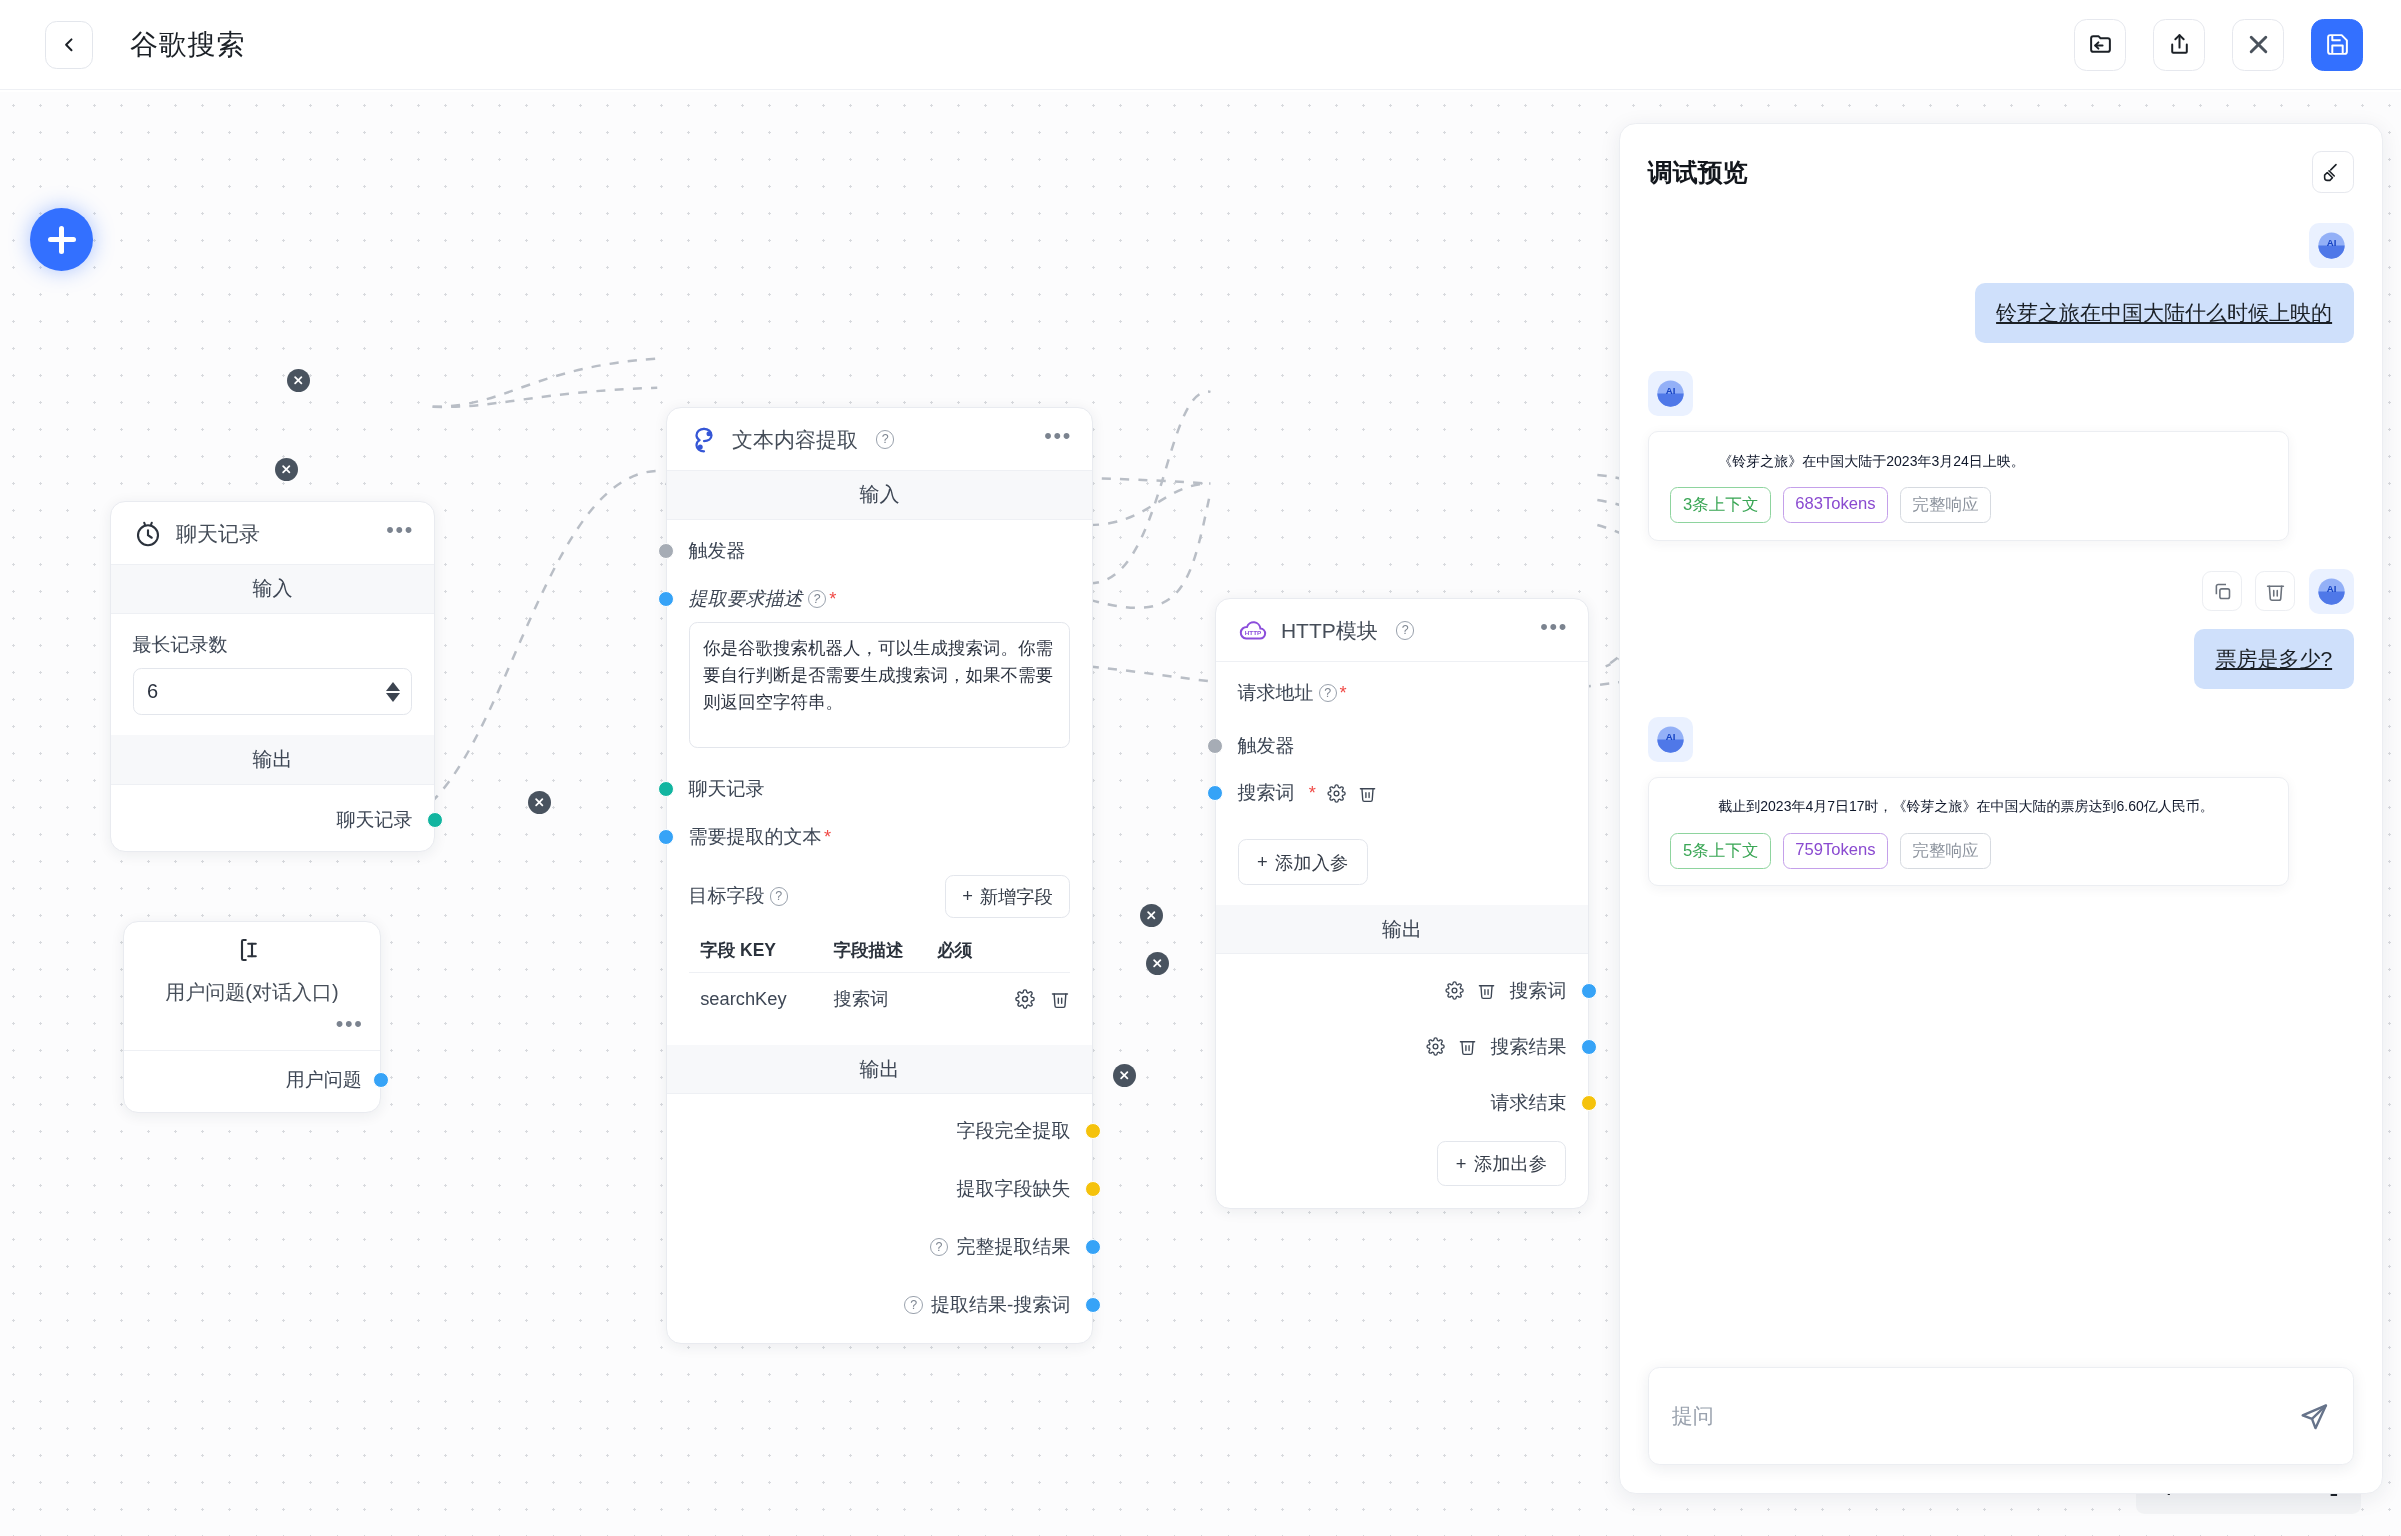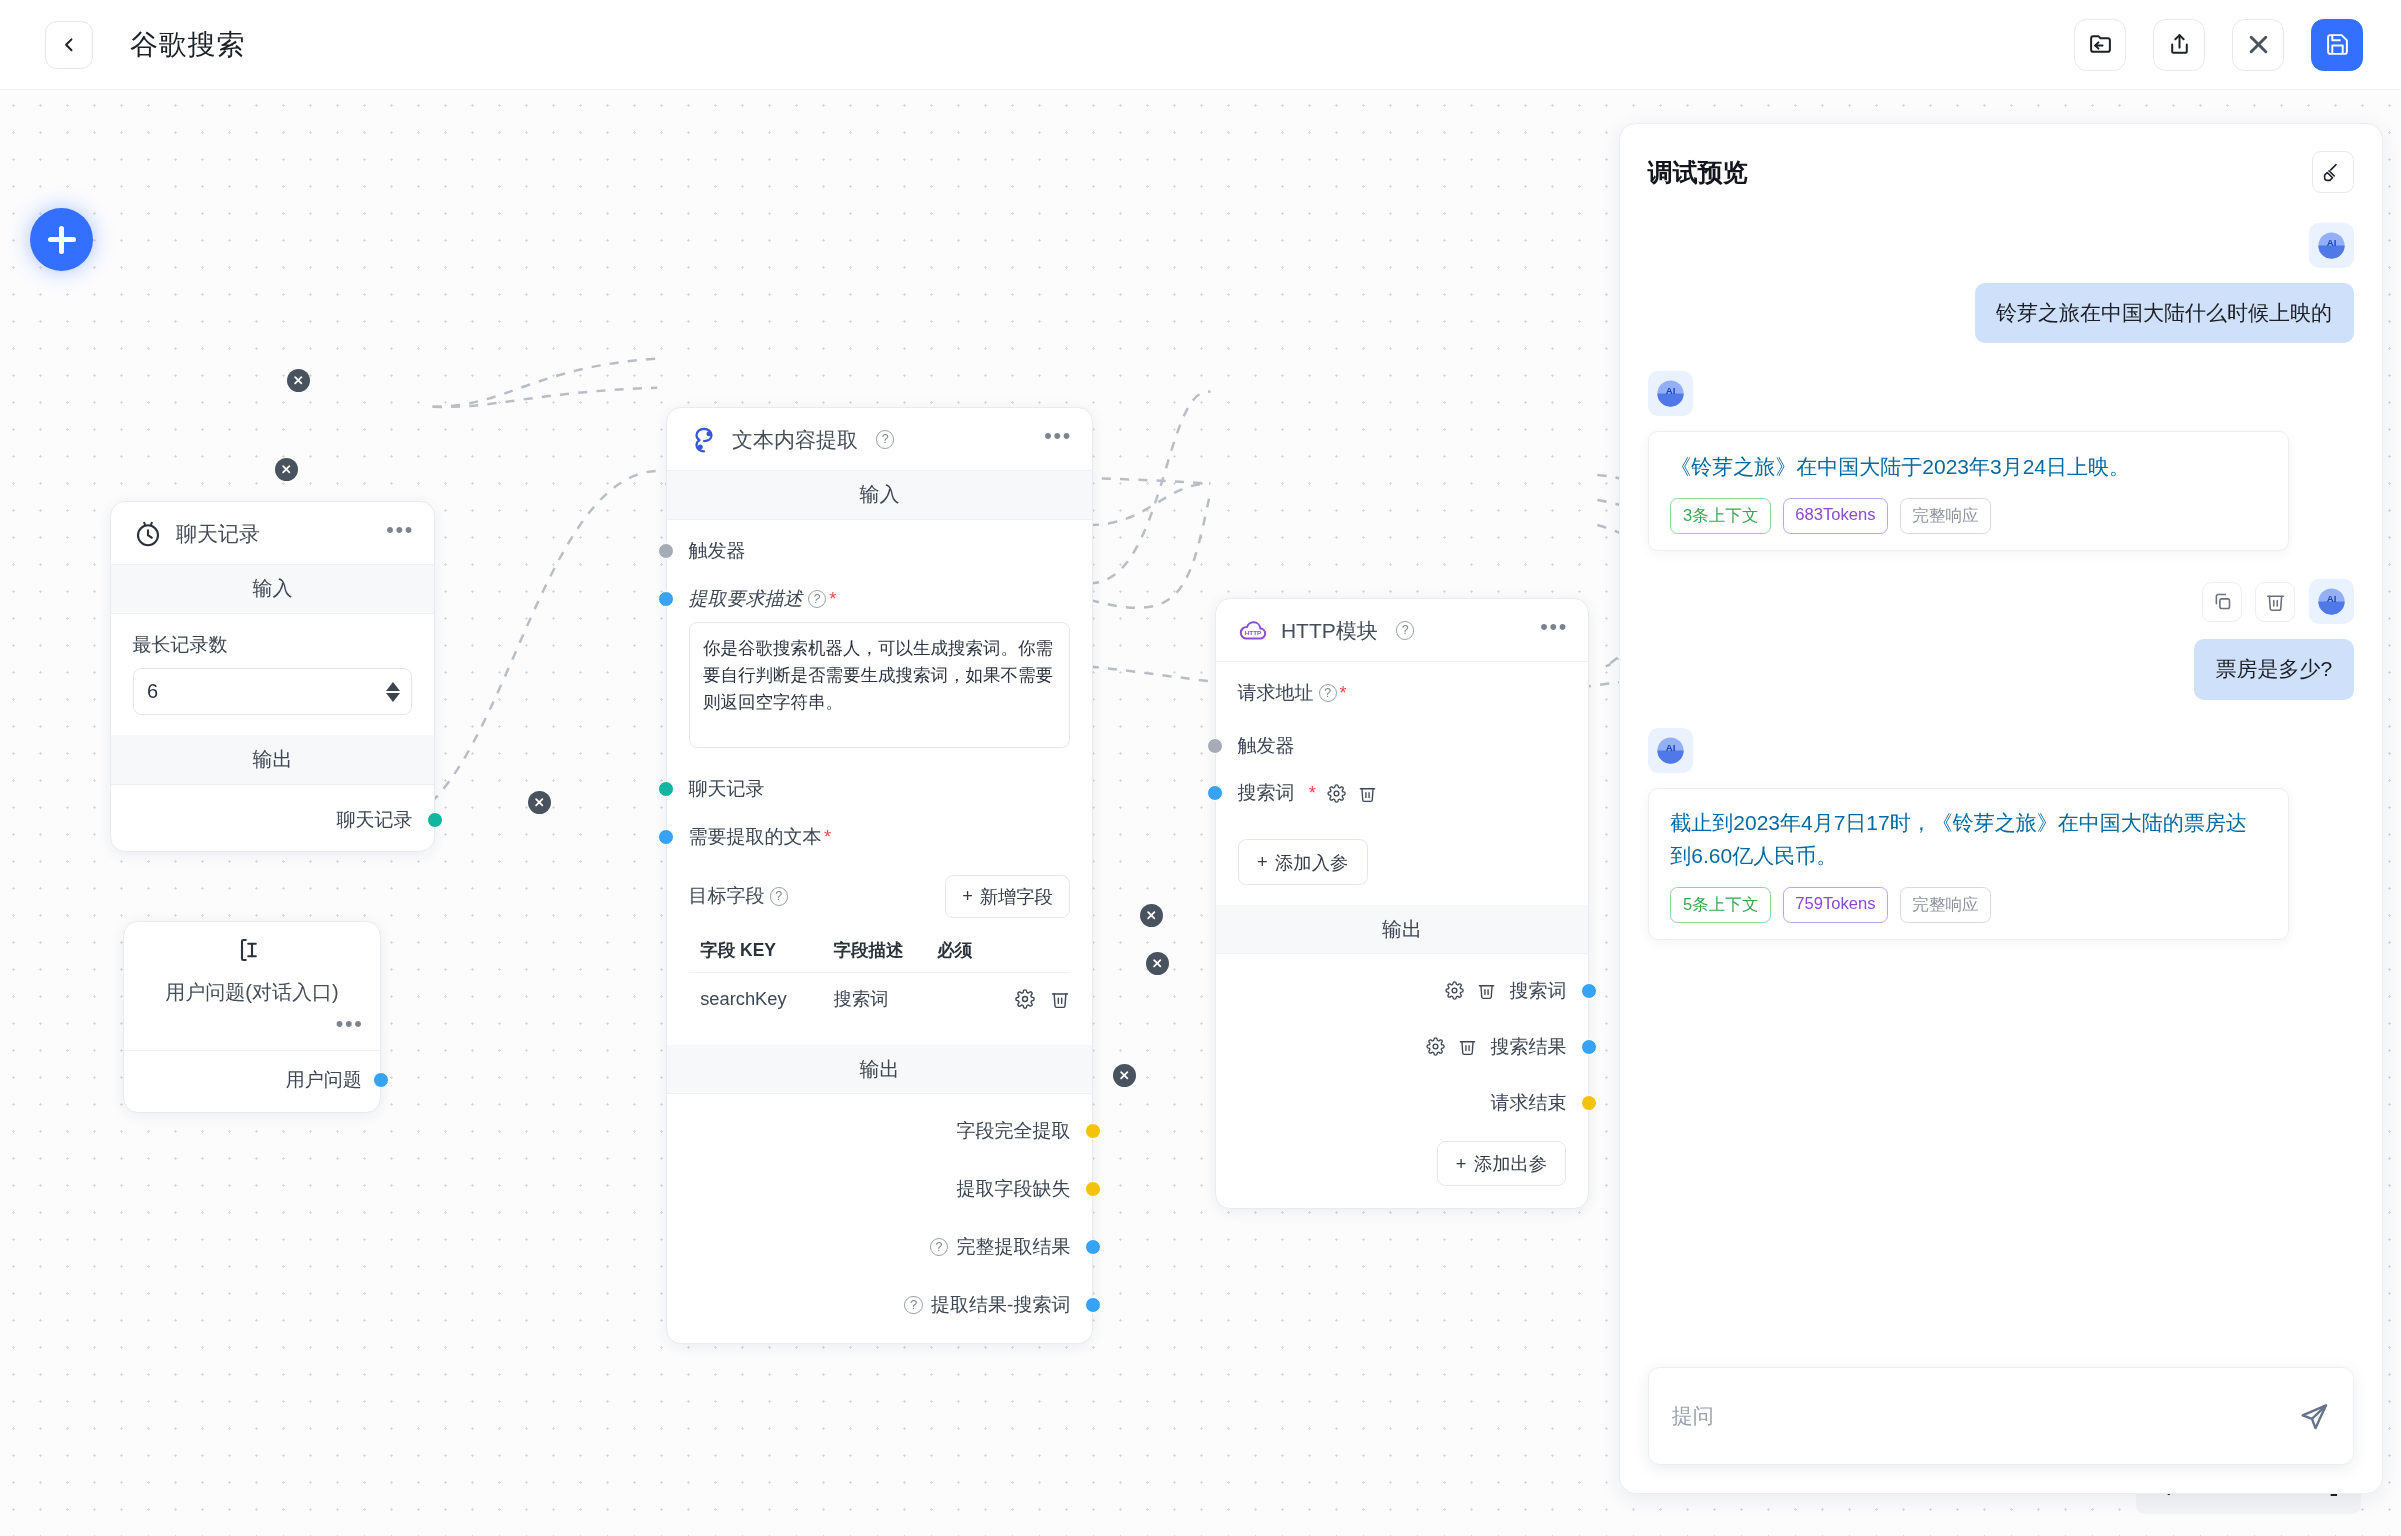--- a/index.html
+++ b/index.html
@@ -184,28 +184,28 @@
   .msg { margin-bottom: 28px; }
   .msg.user { display: flex; flex-direction: column; align-items: flex-end; }
   .avatar {
     width: 45px; height: 45px; border-radius: 10px; background: #eaf1ff;
     display: flex; align-items: center; justify-content: center; overflow: hidden;
   }
   .avatar svg { width: 35px; height: 35px; }
   .msg-row { display: flex; align-items: center; gap: 13.3px; }
   .bubble-user {
     margin-top: 15px; background: #cfe0fb; color: #1b2026; border-radius: 10px;
-    padding: 15px 21.6px; font-size: 21px; line-height: 1.45; max-width: 582px;
+    padding: 15px 21.6px; font-size: 21px; line-height: 1.45; max-width: 582px; text-decoration: underline;
   }
   .bubble-ai {
     margin-top: 15px; background: #fff; border: 1.7px solid #eceef2; border-radius: 10px;
     padding: 18.3px 21.6px 16.6px 21.6px; max-width: 641px;
     box-shadow: 0 2.5px 11.6px rgba(30,40,60,.05);
   }
-  .ai-text { font-size: 21px; line-height: 1.55; color: #0369a1; }
+  .ai-text { font-size: 14px; line-height: 1.55; color: #0f172a; margin-left: 48px; }
   .badges { display: flex; gap: 11.6px; margin-top: 15px; }
   .badge {
     border-radius: 7.5px; padding: 5.8px 11.6px; font-size: 16.6px; border: 1.7px solid;
     background: #fff;
   }
   .badge.green  { color: #3aa655; border-color: #8ed49e; }
   .badge.purple { color: #8a4ad0; border-color: #c4a0ea; }
   .badge.gray   { color: #8d949e; border-color: #d6dae0; }
   .hover-acts { display: flex; gap: 13.3px; align-items: center; }
   .act-btn {

